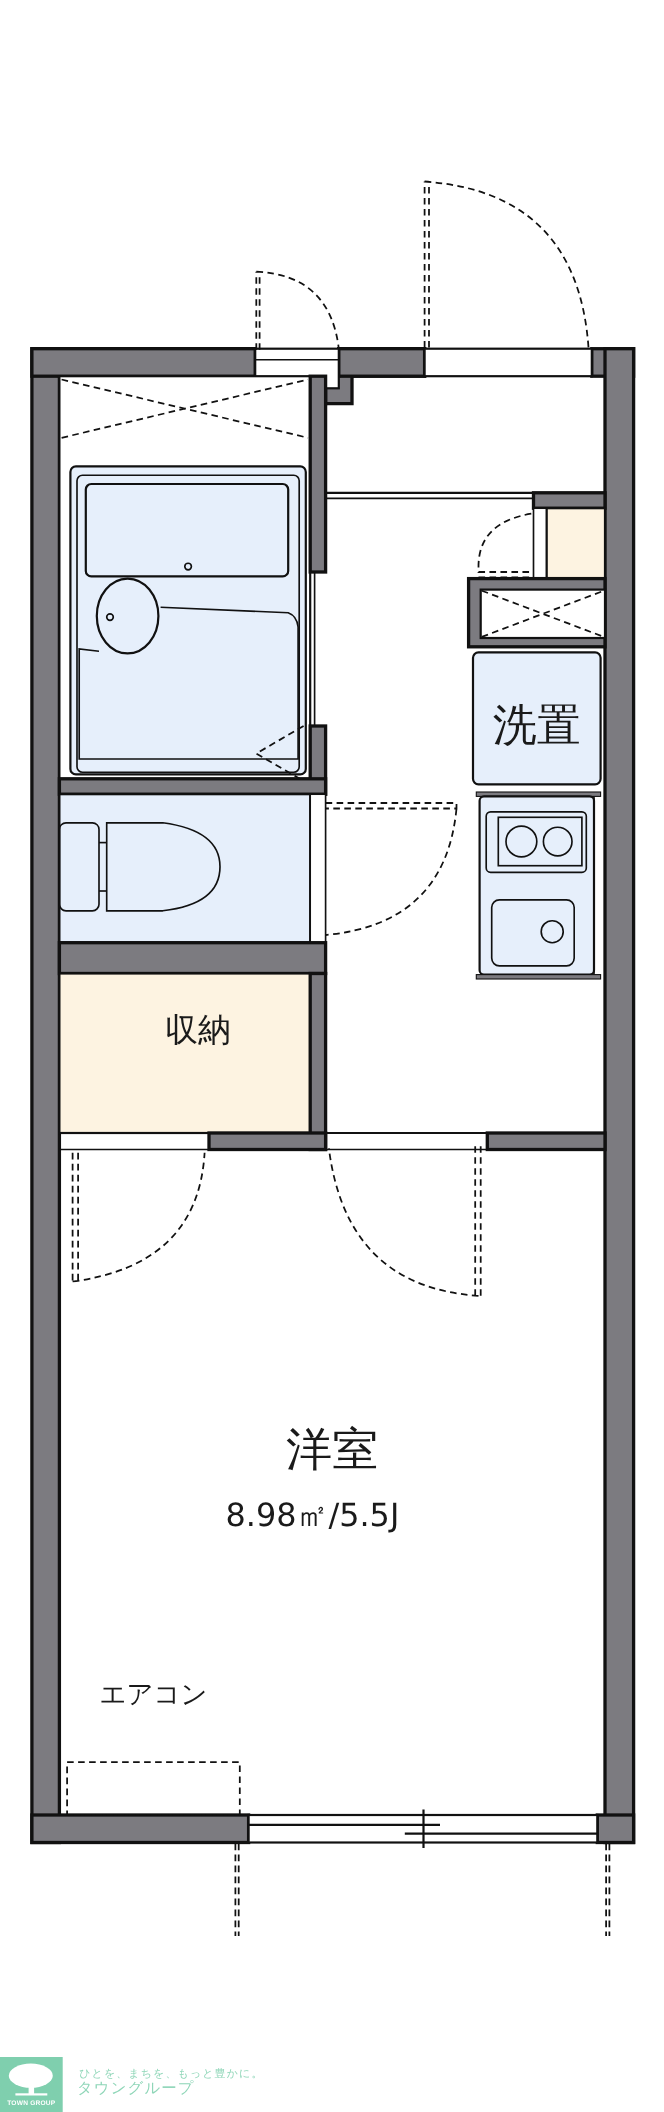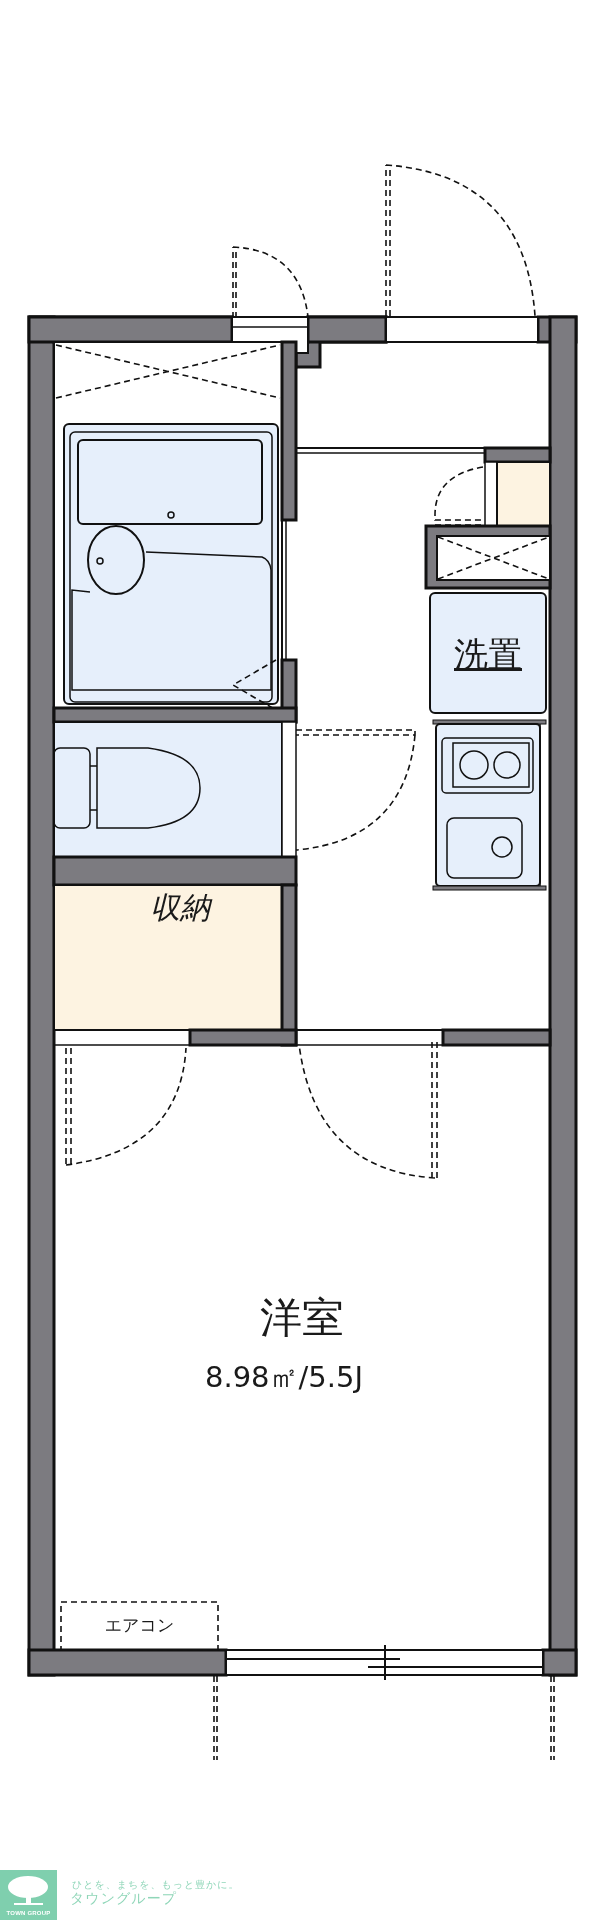--- a/index.html
+++ b/index.html
@@ -144,25 +144,25 @@
 
   <g>
     <rect x="226" y="1650" width="317" height="25" fill="#fff" stroke="#111" stroke-width="2"></rect>
     <line class="ln" x1="226" y1="1659" x2="400" y2="1659"></line>
     <line class="ln" x1="368" y1="1667" x2="543" y2="1667"></line>
     <line class="ln" x1="385" y1="1645" x2="385" y2="1680"></line>
     <path class="dash" d="M214 1676 V1760 M217 1676 V1760 M551 1676 V1760 M554 1676 V1760"></path>
   </g>
 </svg>
 
-<div class="label" style="left:430px; top:632px; width:116px; font-size:34px;text-decoration:underline;">洗置</div>
-<div class="label" style="left:54px; top:888px; width:252px; font-size:30px;font-style:italic;">収納</div>
+<div class="label" style="left:430px; top:632px; width:116px; font-size:40px;">洗置</div>
+<div class="label" style="left:54px; top:916px; width:252px; font-size:30px;">収納</div>
 <div class="label" style="left:54px; top:1290px; width:496px; font-size:42px;">洋室</div>
 <div class="label" style="left:54px; top:1358px; width:460px; font-size:29px;">8.98㎡/5.5J</div>
-<div class="label" style="left:61px; top:1614px; width:157px; font-size:17px;">エアコン</div>
+<div class="label" style="left:61px; top:1524px; width:157px; font-size:24px;">エアコン</div>
 
 <div id="logo-box">
   <svg width="57" height="38" viewBox="0 0 57 38" style="position:absolute;left:0;top:2px;">
     <ellipse cx="28" cy="15" rx="20" ry="11" fill="#fff"></ellipse>
     <rect x="26" y="18" width="5" height="14" fill="#fff"></rect>
     <rect x="14" y="31" width="29" height="2" fill="#fff"></rect>
   </svg>
   <div id="logo-sub">TOWN GROUP</div>
 </div>
 <div id="logo-tag">ひとを、まちを、もっと豊かに。</div>

